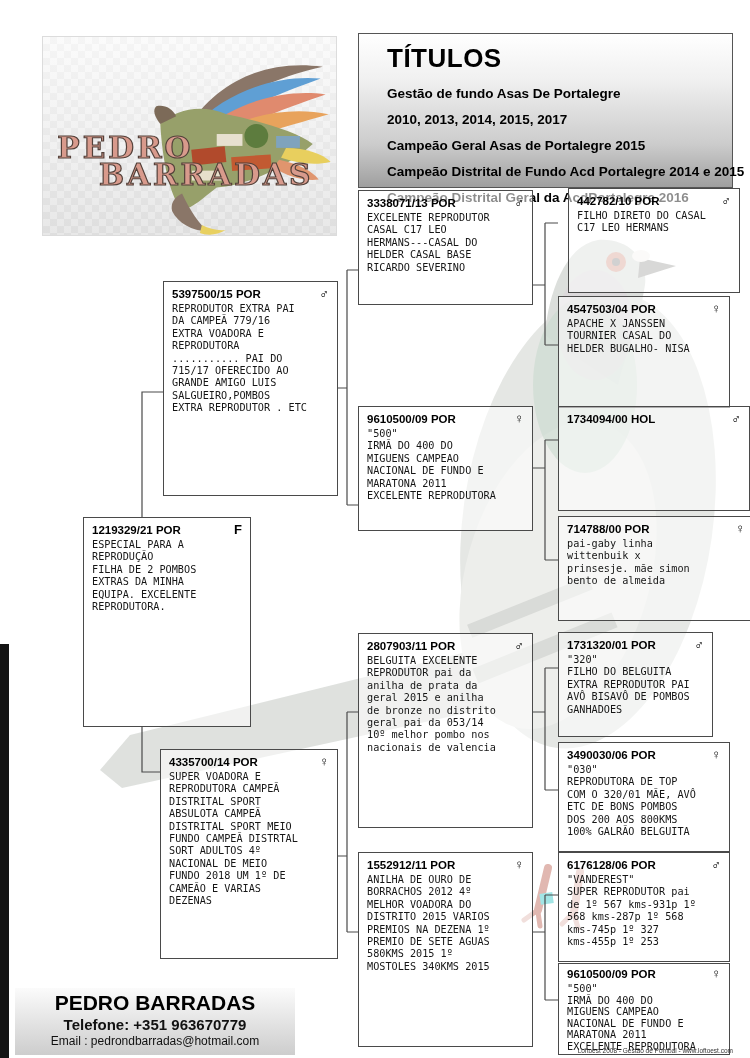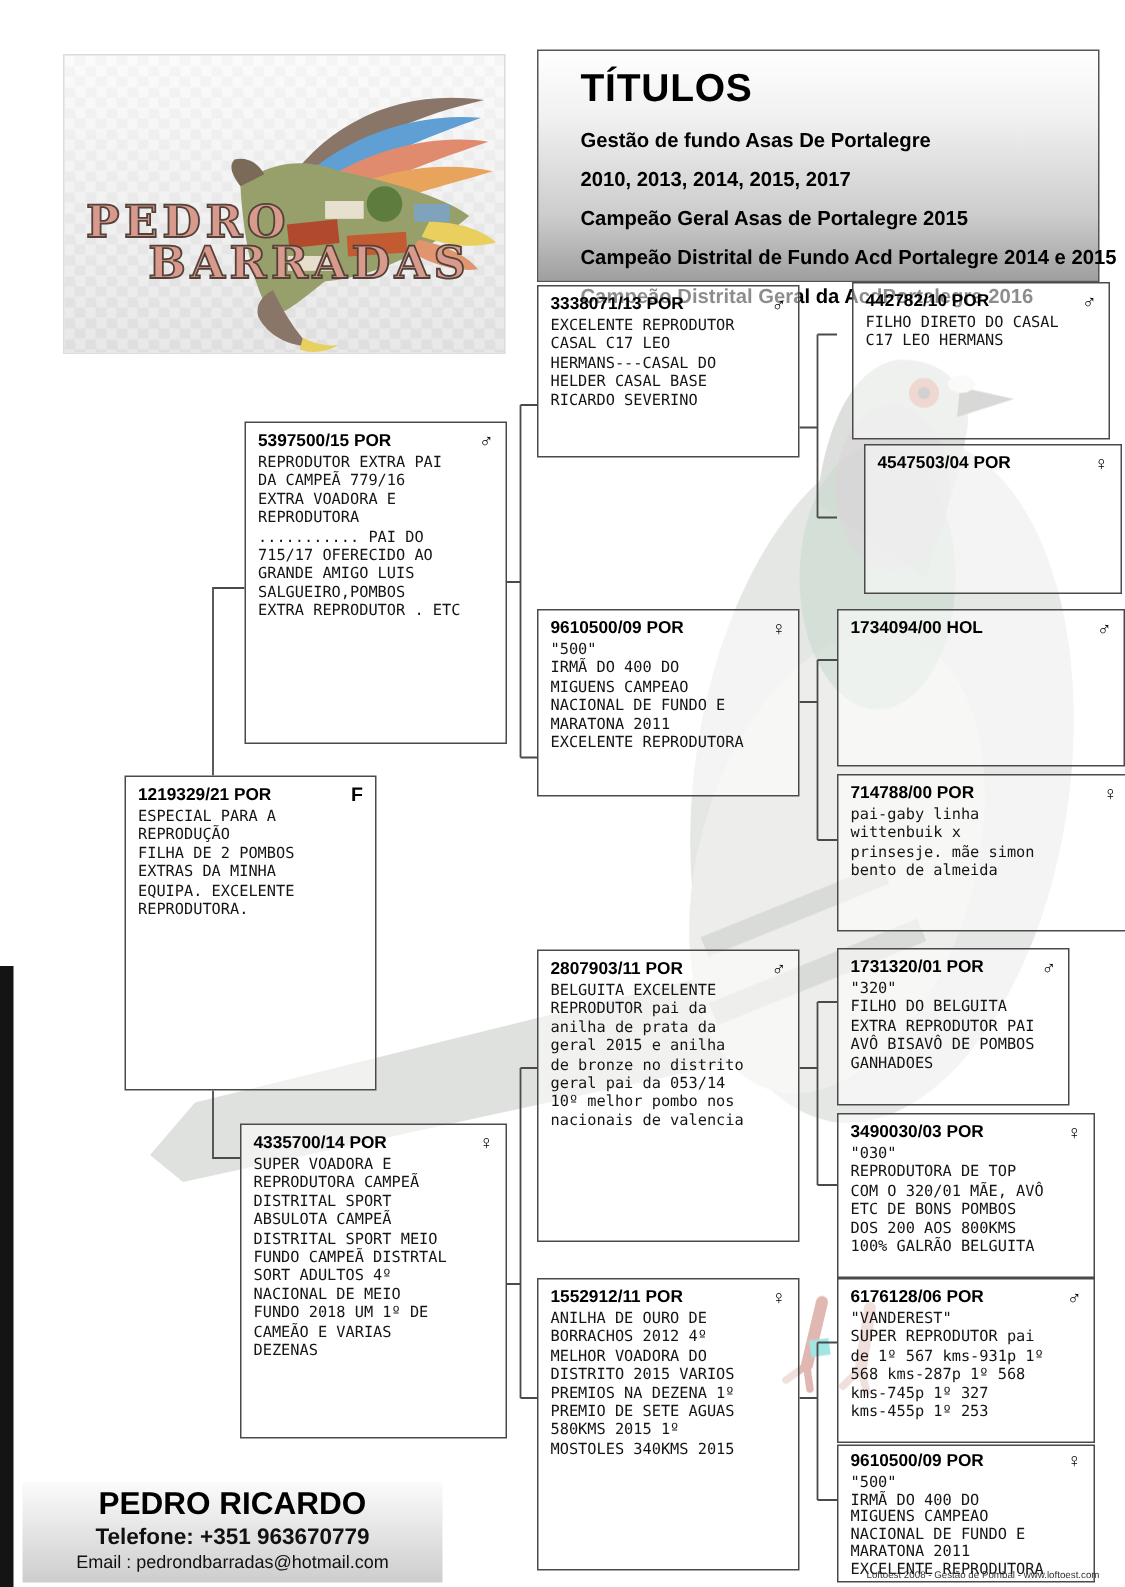--- a/index.html
+++ b/index.html
@@ -130,25 +130,28 @@
 
   <div class="pbox" style="left:568px;top:188px;width:172px;height:105px">
     <div class="pbox-head">
       <span>442782/10 POR</span>
       <span class="sex">♂</span>
     </div>
     <div class="pbox-body">FILHO DIRETO DO CASAL
 C17 LEO HERMANS</div>
   </div>
 
-  <div class="pbox" style="left:576px;top:296px;width:172px;height:100px">
+  <div class="pbox" style="left:558px;top:296px;width:172px;height:112px">
     <div class="pbox-head">
       <span>4547503/04 POR</span>
       <span class="sex">♀</span>
     </div>
+    <div class="pbox-body">APACHE X JANSSEN
+TOURNIER CASAL DO
+HELDER BUGALHO- NISA</div>
   </div>
 
   <div class="pbox" style="left:163px;top:281px;width:175px;height:215px">
     <div class="pbox-head">
       <span>5397500/15 POR</span>
       <span class="sex">♂</span>
     </div>
     <div class="pbox-body">REPRODUTOR EXTRA PAI
 DA CAMPEÃ 779/16
 EXTRA VOADORA E
@@ -227,21 +230,21 @@
     </div>
     <div class="pbox-body">"320"
 FILHO DO BELGUITA
 EXTRA REPRODUTOR  PAI
 AVÔ BISAVÔ DE POMBOS
 GANHADOES</div>
   </div>
 
   <div class="pbox" style="left:558px;top:742px;width:172px;height:110px">
     <div class="pbox-head">
-      <span>3490030/03 POR</span>
+      <span>3490030/06 POR</span>
       <span class="sex">♀</span>
     </div>
     <div class="pbox-body">"030"
 REPRODUTORA DE TOP
 COM O 320/01 MÃE, AVÔ
 ETC DE BONS POMBOS
 DOS 200 AOS 800KMS
 100% GALRÃO BELGUITA</div>
   </div>
 
@@ -299,19 +302,19 @@
     <div class="pbox-body" style="line-height:11.6px">"500"
 IRMÃ DO 400 DO
 MIGUENS CAMPEAO
 NACIONAL DE FUNDO E
 MARATONA 2011
 EXCELENTE REPRODUTORA</div>
   </div>
 
   <div class="blackbar"></div>
   <div class="contact">
-    <div class="contact-name">PEDRO RICARDO</div>
+    <div class="contact-name">PEDRO BARRADAS</div>
     <div class="contact-phone">Telefone: +351 963670779</div>
     <div class="contact-email">Email : pedrondbarradas@hotmail.com</div>
   </div>
   <div class="credit">Loftoest 2008 - Gestão de Pombal - www.loftoest.com</div>
 
 </div>
 
 </body></html>

